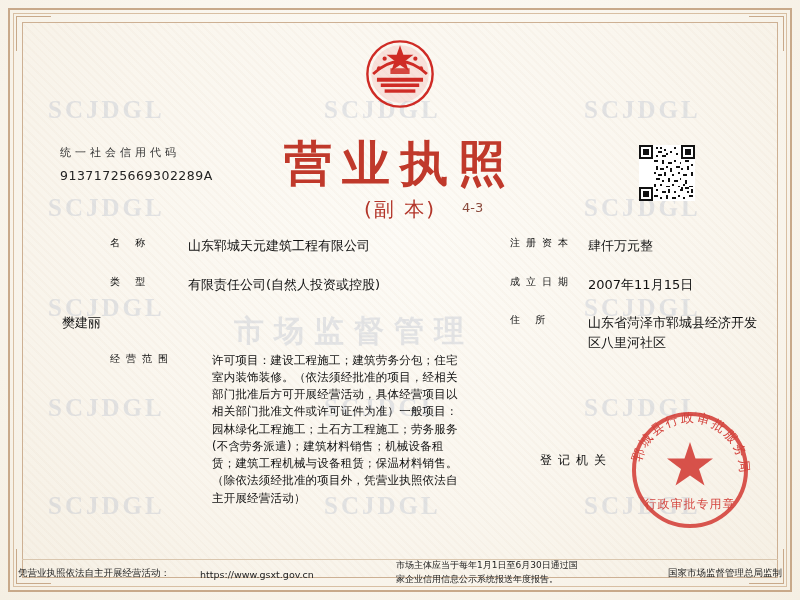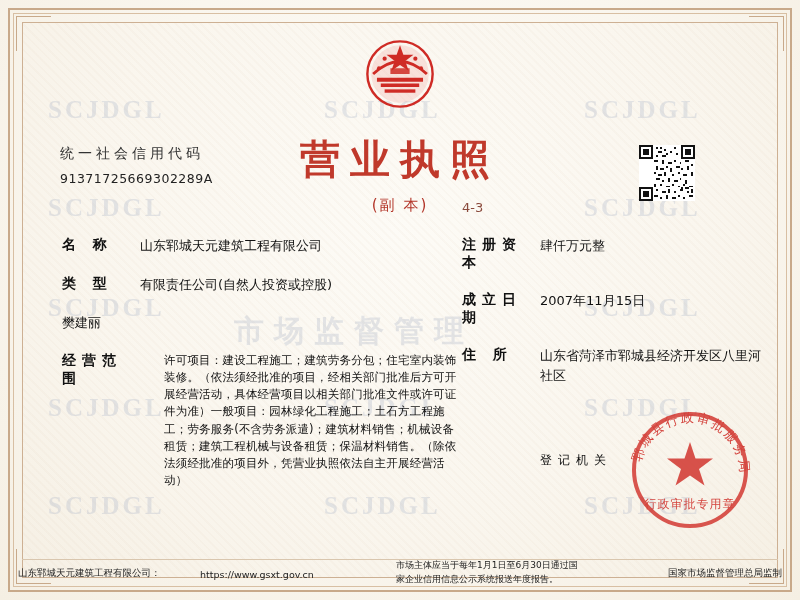--- a/index.html
+++ b/index.html
@@ -64,50 +64,50 @@
 
   
   .emblem{
     position:absolute;left:50%;top:26px;transform:translateX(-50%);
     width:96px;height:96px;
   }
 
   
   .title{
     position:absolute;left:50%;top:132px;transform:translateX(-50%);
-    font-size:40px;font-weight:bold;color:#c0392b;letter-spacing:10px;
+    font-size:48px;font-weight:bold;color:#c0392b;letter-spacing:10px;
     text-align:center;white-space:nowrap;
     font-family:"DejaVu Sans","Liberation Sans",sans-serif;
   }
   .subtitle{
     position:absolute;left:50%;top:196px;transform:translateX(-50%);
-    font-size:15px;color:#b3362a;letter-spacing:2px;white-space:nowrap;text-align:right;
+    font-size:20px;color:#b3362a;letter-spacing:2px;white-space:nowrap;text-align:right;
   }
   .copy-no{
     position:absolute;left:calc(50% + 62px);top:200px;
     font-size:13px;color:#8a4a3c;white-space:nowrap;
   }
 
   
   .code-block{position:absolute;left:60px;top:145px;}
-  .code-label{font-size:14px;color:#333;letter-spacing:4px;}
+  .code-label{font-size:11px;color:#333;letter-spacing:4px;}
   .code-value{font-size:12.5px;color:#222;margin-top:8px;letter-spacing:0.5px;}
 
   
   .qr{
     position:absolute;right:105px;top:145px;width:56px;height:56px;
     background:#fff;
   }
   .qr-note{
     position:absolute;right:22px;top:142px;width:74px;
     font-size:8.5px;line-height:1.5;color:#555;letter-spacing:0.5px;
   }
   .flabel{
     display:inline-block;color:#111;letter-spacing:6px;
-    font-size:14px;font-weight:700;
+    font-size:10px;font-weight:400;margin-left:48px;
   }
   .fvalue{font-size:13px;color:#111;}
 
   .left-col{position:absolute;left:62px;top:236px;width:400px;}
   .right-col{position:absolute;left:462px;top:236px;width:300px;}
   .row{display:flex;align-items:flex-start;margin-bottom:19px;}
   .row .flabel{width:78px;flex:none;}
   .row .fvalue{flex:1;line-height:1.5;}
   .scope-text{
     font-size:11.5px;line-height:1.62;color:#111;letter-spacing:0.2px;margin-left:24px;
@@ -332,21 +332,21 @@
       <path d="M70 42 L75.5 58.5 L93 58.5 L79 69 L84.5 85.5 L70 75.5 L55.5 85.5 L61 69 L47 58.5 L64.5 58.5 Z" fill="#cf2b25" opacity="0.92"></path>
       <text font-size="13" fill="#cf2b25" font-family="'DejaVu Sans',sans-serif" letter-spacing="2">
         <textPath href="#arcTop" startOffset="6%">郓城县行政审批服务局</textPath>
       </text>
       <text x="70" y="108" font-size="12" fill="#cf2b25" text-anchor="middle" font-family="'DejaVu Sans',sans-serif" letter-spacing="1">行政审批专用章</text>
     </svg>
   </div>
 
   <div class="foot-rule"></div>
   <div class="footer">
-    <div class="foot-left">山东郓城天元建筑工程有限公司：</div>
+    <div class="foot-left">凭营业执照依法自主开展经营活动：</div>
     <div class="foot-url">https://www.gsxt.gov.cn</div>
     <div class="foot-mid">
       <div>市场主体应当于每年1月1日至6月30日通过国</div>
       <div>家企业信用信息公示系统报送年度报告。</div>
     </div>
     <div class="foot-right">国家市场监督管理总局监制</div>
   </div>
 
 </div>
 

